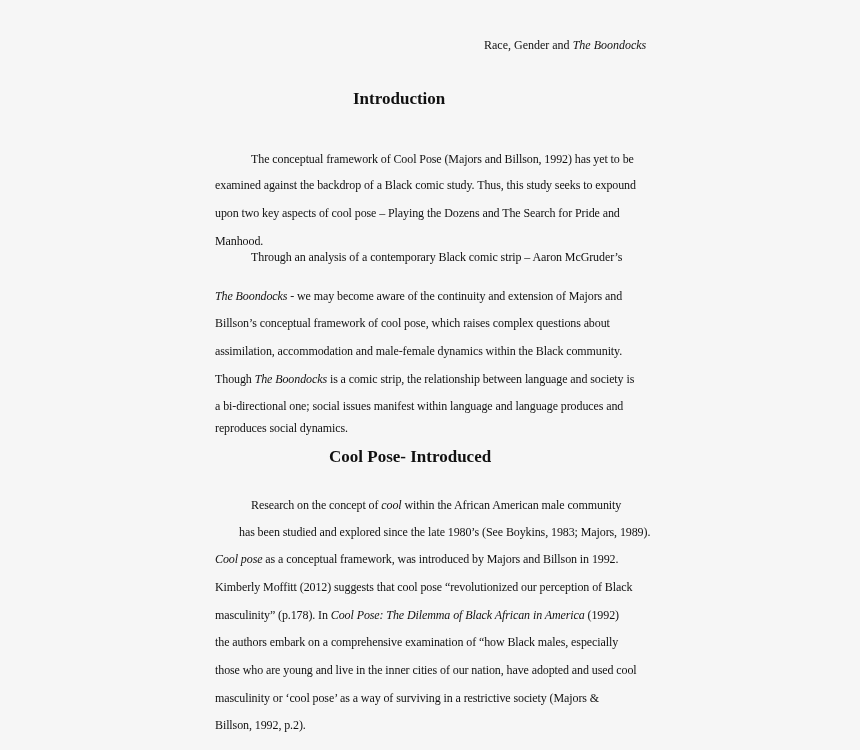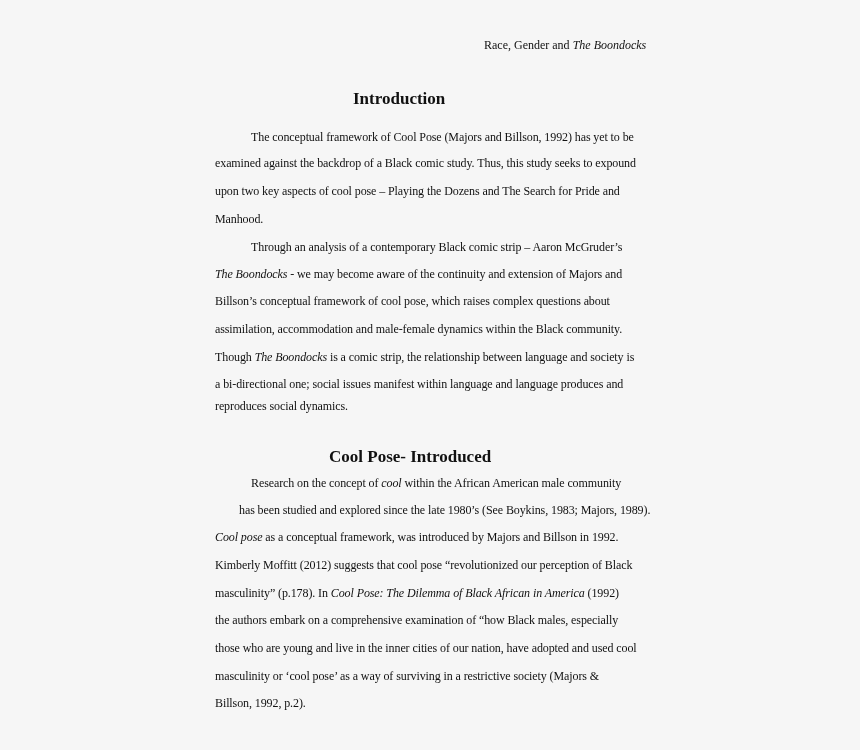--- a/index.html
+++ b/index.html
@@ -28,41 +28,42 @@
       font-weight: bold;
       white-space: nowrap;
       font-size: 17px;
     }
     .line {
       position: absolute;
       left: 215px;
       white-space: nowrap;
       font-size: 12px;
       letter-spacing: -0.1px;
+      margin-top: 22px;
     }
     .indent { left: 251px; }
     em { font-style: italic; }
   </style>
 </head>
 <body>
 
 <div>
 
   <div class="running-head">
     <span>Race, Gender and </span><em>The Boondocks</em>
   </div>
 
   <div class="heading" style="top:89px; left:353px;">Introduction</div>
 
   <div class="line indent" style="top:130px;">The conceptual framework of Cool Pose (Majors and Billson, 1992) has yet to be</div>
   <div class="line" style="top:156px;">examined against the backdrop of a Black comic study. Thus, this study seeks to expound</div>
   <div class="line" style="top:184px;">upon two key aspects of cool pose – Playing the Dozens and The Search for Pride and</div>
   <div class="line" style="top:212px;">Manhood.</div>
 
-  <div class="line indent" style="top:240px;">Through an analysis of a contemporary Black comic strip – Aaron McGruder’s</div>
+  <div class="line indent" style="top:228px;">Through an analysis of a contemporary Black comic strip – Aaron McGruder’s</div>
   <div class="line" style="top:267px;">
     <em>The Boondocks</em><span> - we may become aware of the continuity and extension of Majors and</span>
   </div>
   <div class="line" style="top:294px;text-align:right;">Billson’s conceptual framework of cool pose, which raises complex questions about</div>
   <div class="line" style="top:322px;">assimilation, accommodation and male-female dynamics within the Black community.</div>
   <div class="line" style="top:350px;">
     <span>Though </span><em>The Boondocks</em><span> is a comic strip, the relationship between language and society is</span>
   </div>
   <div class="line" style="top:377px;">a bi-directional one; social issues manifest within language and language produces and</div>
   <div class="line" style="top:399px;text-align:right;">reproduces social dynamics.</div>

